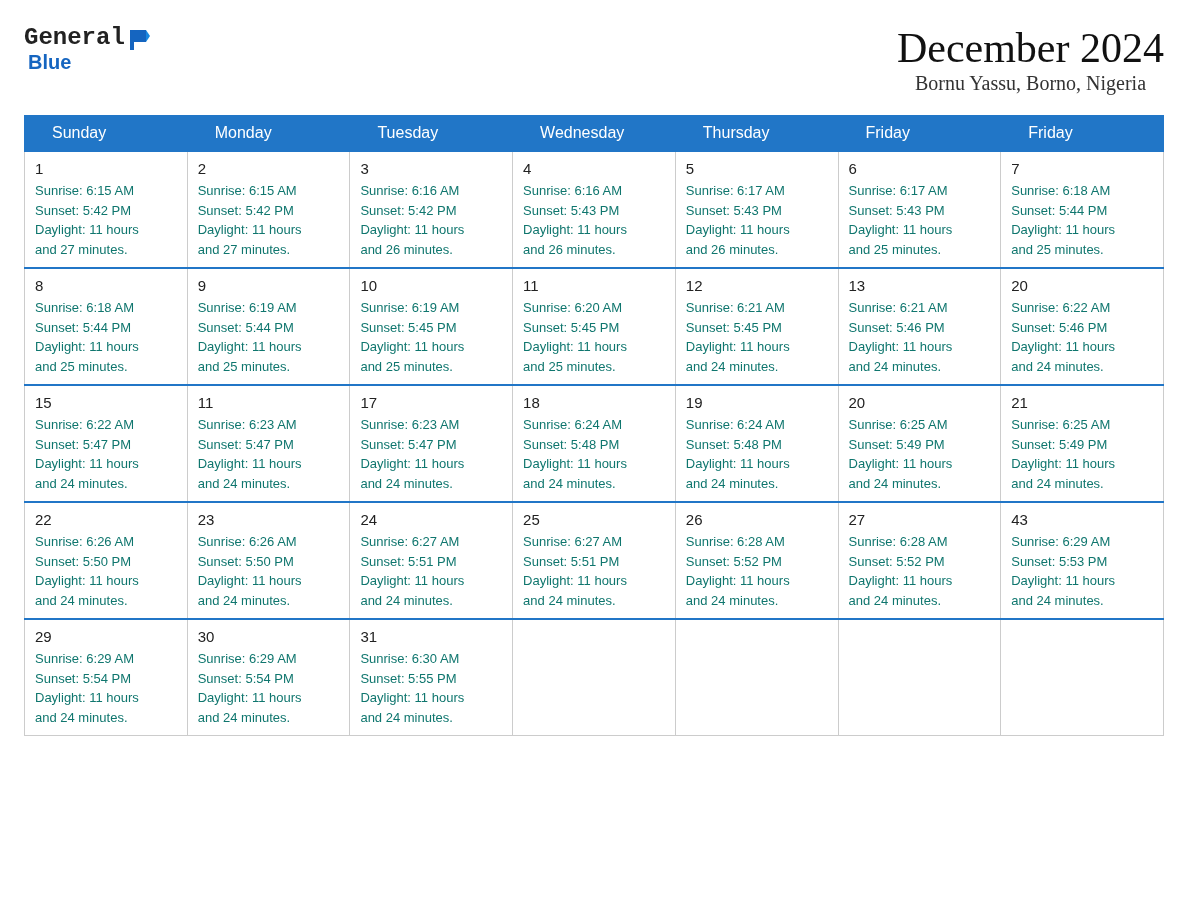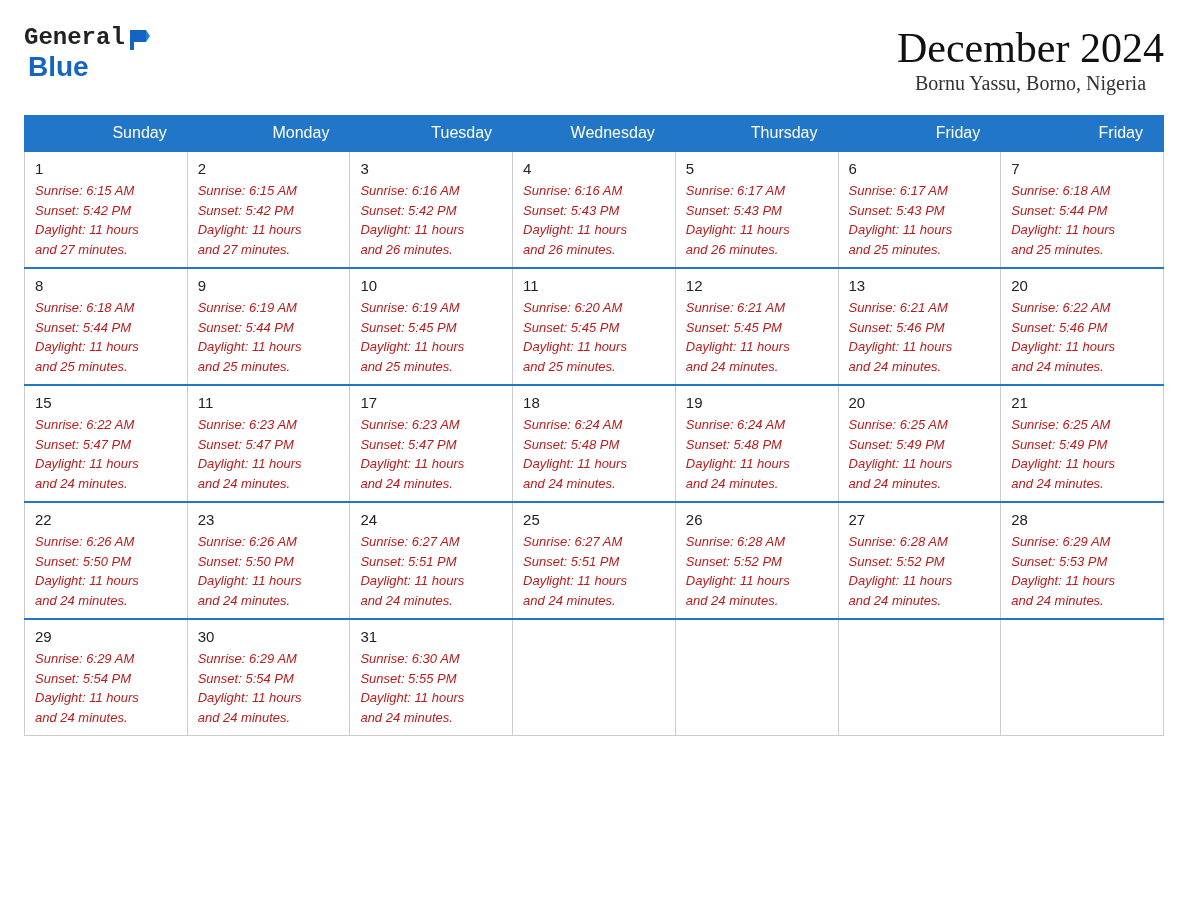--- a/index.html
+++ b/index.html
@@ -31,24 +31,24 @@
       font-family: Georgia, serif;
     }
     .calendar {
       width: 100%;
       border-collapse: collapse;
       table-layout: fixed;
     }
     .calendar thead th {
       background-color: #2176c7;
       color: #fff;
-      padding: 8px 20px;
+      padding: 8px 27px;
       font-size: 16px;
       font-weight: normal;
-      text-align: right;
+      text-align: left;
       border: 1px solid #2176c7;
     }
     .calendar tbody td {
       vertical-align: top;
       padding: 8px 10px;
       border: 1px solid #ccc;
       font-size: 13px;
       color: #222;
       min-height: 90px;
       background: #fff;
@@ -60,22 +60,21 @@
       border-top: 2px solid #2176c7;
     }
     .day-number {
       font-size: 15px;
       font-weight: normal;
       margin-bottom: 4px;
     }
     .day-info {
       font-size: 13px;
       line-height: 1.5;
-      color: #b91c1c;
-      font-style: italic;
+      color: #0f766e;
     }
     .empty-cell {
       background: #fff;
     }
     
     .logo-wrapper {
       display: flex;
       flex-direction: column;
       align-items: flex-start;
     }
@@ -96,21 +95,21 @@
   <div class="logo-wrapper">
     <div class="logo-line1">
       <span style="font-size:24px;font-weight:bold;color:#222;font-family:Liberation Mono, monospace;">General</span>
       <svg width="22" height="22" viewBox="0 0 22 22" style="margin-left:3px;margin-top:2px;">
         <polygon points="4,2 18,2 18,14 4,14" fill="#1565c0"></polygon>
         <polygon points="18,2 22,8 18,14" fill="#1a88e0"></polygon>
         <rect x="2" y="2" width="4" height="20" fill="#1565c0"></rect>
       </svg>
     </div>
     <div class="logo-line2">
-      <span style="font-size:28px;font-weight:bold;color:#1565c0;font-family:Arial,sans-serif;margin-left:2px;">Blue</span>
+      <span style="font-size:20px;font-weight:bold;color:#1565c0;font-family:Arial,sans-serif;margin-left:2px;">Blue</span>
     </div>
   </div>
   <div class="title-section">
     <div class="month-title">December 2024</div>
     <div class="location-title">Bornu Yassu, Borno, Nigeria</div>
   </div>
 </div>
 
 <table class="calendar">
   <thead>
@@ -234,21 +233,21 @@
         </td>
         <td>
           <div class="day-number">26</div>
 <div class="day-info">Sunrise: 6:28 AM<br>Sunset: 5:52 PM<br>Daylight: 11 hours<br>and 24 minutes.</div>
         </td>
         <td>
           <div class="day-number">27</div>
 <div class="day-info">Sunrise: 6:28 AM<br>Sunset: 5:52 PM<br>Daylight: 11 hours<br>and 24 minutes.</div>
         </td>
         <td>
-          <div class="day-number">28</div>
+          <div class="day-number">43</div>
 <div class="day-info">Sunrise: 6:29 AM<br>Sunset: 5:53 PM<br>Daylight: 11 hours<br>and 24 minutes.</div>
         </td>
       </tr>
       <tr>
         <td>
           <div class="day-number">29</div>
 <div class="day-info">Sunrise: 6:29 AM<br>Sunset: 5:54 PM<br>Daylight: 11 hours<br>and 24 minutes.</div>
         </td>
         <td>
           <div class="day-number">30</div>

